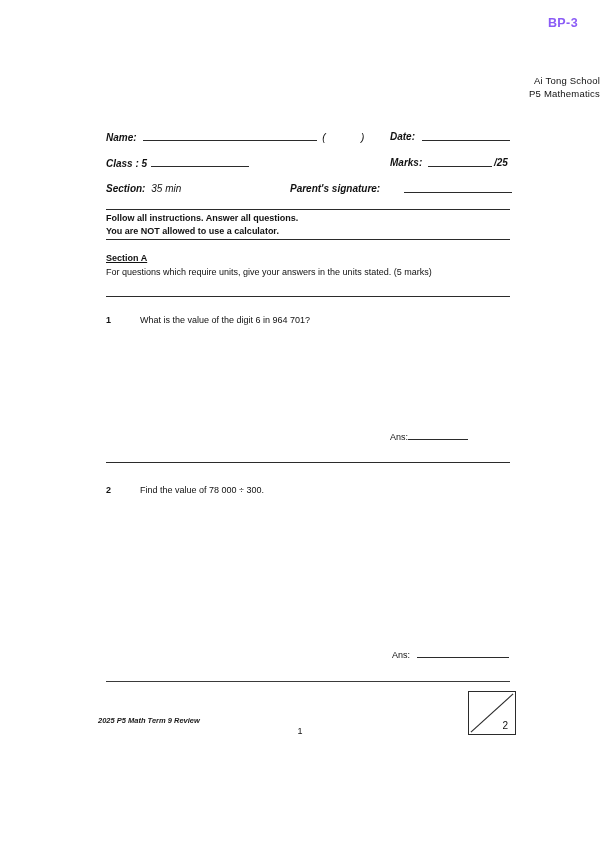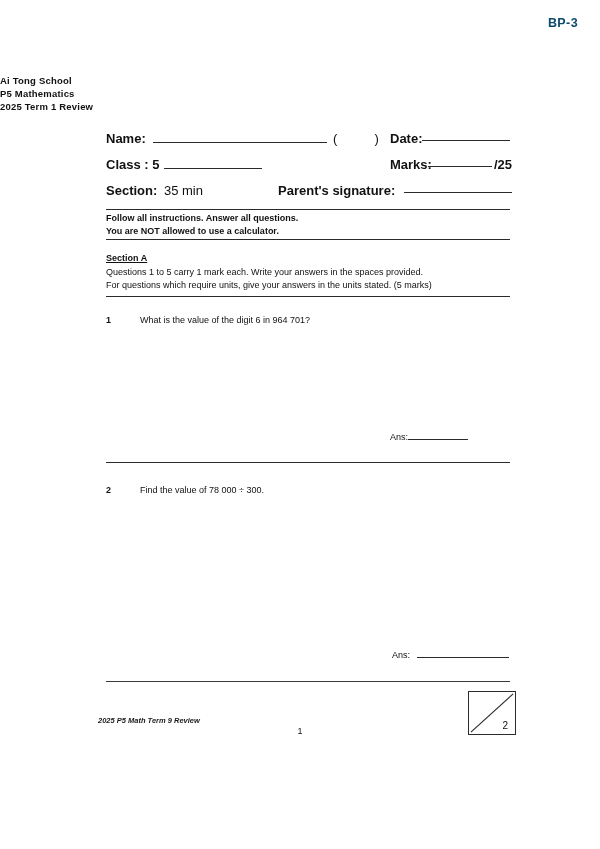--- a/index.html
+++ b/index.html
@@ -23,45 +23,46 @@
   }
 
   
   .bp-code {
     position: absolute;
     top: 16px;
     right: 22px;
     font-size: 12.5px;
     font-weight: 700;
     letter-spacing: 0.4px;
-    color: #0c4a6e;
+    color: #8b5cf6;
   }
 
   
   .heading {
     position: absolute;
     top: 74px;
     left: 0;
     right: 0;
-    text-align: left;
+    text-align: right;
     font-size: 9.5px;
-    font-weight: 700;
+    font-weight: 400;
     line-height: 13.2px;
     letter-spacing: 0.2px;
     color: #111;
   }
   .heading div { white-space: nowrap; }
 
   
   .particulars {
     position: absolute;
     left: 106px;
     top: 131px;
     width: 400px;
-    font-size: 13px;
+    font-size: 10px;
+    font-style: italic;
   }
   .prow {
     position: relative;
     height: 26px;
     white-space: nowrap;
   }
   .lbl {
     font-weight: 700;
     color: #111;
   }
@@ -200,21 +201,20 @@
 </head>
 <body>
 
 <div class="page">
 
   <div class="bp-code">BP-3</div>
 
   <div class="heading">
     <div>Ai Tong School</div>
     <div>P5 Mathematics</div>
-    <div>2025 Term 1 Review</div>
   </div>
 
   <div class="particulars">
 
     <div class="prow">
       <span class="lbl">Name:</span>
       <span class="rule" style="width:174px;margin-left:4px;"></span>
       <span class="val" style="margin-left:2px;">(</span>
       <span class="rule" style="width:30px;border-bottom:none;"></span>
       <span class="val">)</span>
@@ -226,38 +226,37 @@
       <span class="lbl">Class : 5</span>
       <span class="rule" style="width:98px;margin-left:1px;"></span>
       <span class="lbl abs" style="left:284px;top:0;">Marks:</span>
       <span class="rule abs" style="left:322px;top:0;width:64px;"></span>
       <span class="lbl abs" style="left:388px;top:0;">/25</span>
     </div>
 
     <div class="prow">
       <span class="lbl">Section:</span>
       <span class="val" style="margin-left:3px;">35 min</span>
-      <span class="lbl abs" style="left:172px;top:0;">Parent's signature:</span>
+      <span class="lbl abs" style="left:184px;top:0;">Parent's signature:</span>
       <span class="rule abs" style="left:298px;top:0;width:108px;"></span>
     </div>
 
   </div>
 
   <div class="hr" style="top:209px;"></div>
 
   <div class="instructions">
     <div>Follow all instructions. Answer all questions.</div>
     <div>You are NOT allowed to use a calculator.</div>
   </div>
 
   <div class="hr" style="top:239px;"></div>
 
   <div class="section-title">Section A</div>
   <div class="section-note">
-    <div>Questions 1 to 5 carry 1 mark each.  Write your answers in the spaces provided.</div>
     <div>For questions which require units, give your answers in the units stated. (5 marks)</div>
   </div>
 
   <div class="hr" style="top:296px;"></div>
 
   <div class="q-num" style="left:106px;top:315px;">1</div>
   <div class="q-text" style="left:140px;top:315px;">What is the value of the digit 6 in 964 701?</div>
   <div class="ans" style="left:390px;top:430px;">
     <span>Ans:</span><span class="ans-rule" style="width:60px;"></span>
   </div>

